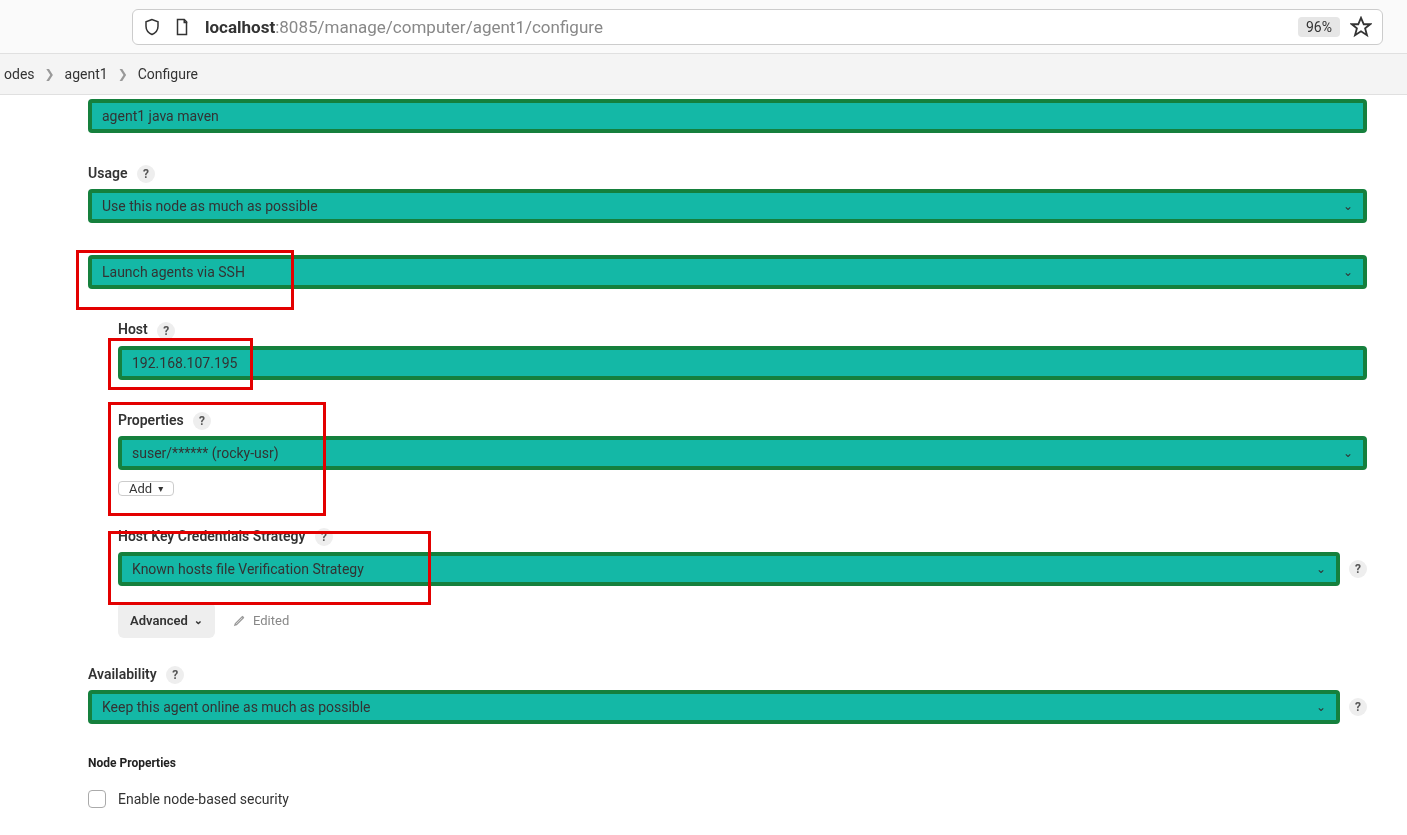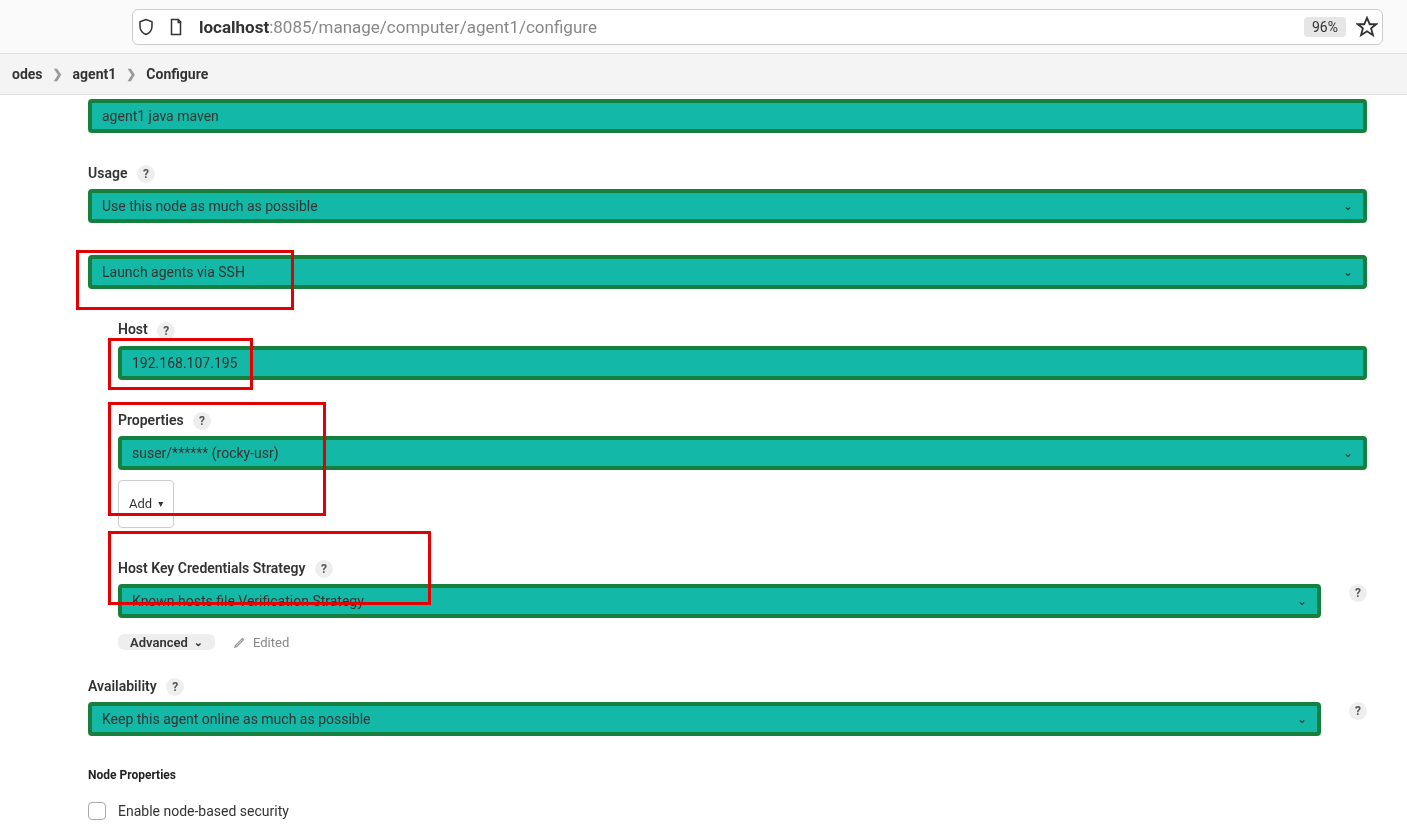--- a/index.html
+++ b/index.html
@@ -22,21 +22,21 @@
   .address-box {
     flex: 1;
     height: 36px;
     border: 1px solid #ccc;
     border-radius: 6px;
     margin-left: 120px;
     margin-right: 12px;
     background: #fff;
     display: flex;
     align-items: center;
-    padding: 0 4px;
+    padding: 0 10px;
     font-size: 17px;
     color: #333;
   }
   .addr-icons { display: flex; align-items: center; gap: 12px; margin-right: 14px; }
   .addr-url { flex: 1; }
   .addr-url .dim { color: #888; }
   .zoom-badge {
     background: #e6e6e6;
     border-radius: 4px;
     padding: 2px 8px;
@@ -46,24 +46,23 @@
   }
   .star-icon { font-size: 20px; color: #333; }
 
   
   .breadcrumb-bar {
     background: #f4f4f4;
     border-bottom: 1px solid #e0e0e0;
     height: 41px;
     display: flex;
     align-items: center;
-    padding: 0 12px;
-    font-size: 14px;
-    color: #333;
-    font-weight: bold;
+    padding: 0 4px;
+    font-size: 14px;
+    color: #333;
   }
   .breadcrumb-bar .sep {
     color: #999;
     margin: 0 10px;
     font-size: 12px;
   }
   .breadcrumb-bar .crumb { color: #333; }
 
   
   .content {
@@ -113,41 +112,41 @@
     font-size: 12px;
   }
   .section { margin-top: 32px; }
   .label-row { margin-bottom: 6px; }
 
   .nested-block { margin-left: 30px; }
 
   .small-btn {
     display: inline-flex;
     align-items: center;
-    height: 48px;
+    height: 15px;
     border: 1px solid #ccc;
     border-radius: 4px;
     background: #fff;
     padding: 0 10px;
     font-size: 13px;
     color: #333;
     cursor: pointer;
   }
   .small-btn .caret { margin-left: 6px; font-size: 10px; }
 
   .adv-row {
     display: flex;
     align-items: center;
     gap: 18px;
     margin-top: 16px;
   }
   .adv-btn {
     display: inline-flex;
     align-items: center;
-    height: 16px;
+    height: 36px;
     border: none;
     border-radius: 6px;
     background: #eee;
     padding: 0 12px;
     font-size: 13px;
     font-weight: 600;
     color: #333;
     cursor: pointer;
   }
   .adv-btn .chev { margin-left: 6px; font-size: 11px; }
@@ -168,21 +167,22 @@
   .redbox {
     position: absolute;
     border: 3px solid #e30000;
     pointer-events: none;
     z-index: 50;
   }
 
   
   .row-with-help {
     display: flex;
-    gap: 22px;
+    align-items: center;
+    gap: 3px;
   }
   .row-with-help .select-box { flex: 1; }
 
   .top-gap { height: 4px; }
 
   svg { display: block; }
 </style>
 </head>
 <body>
 

